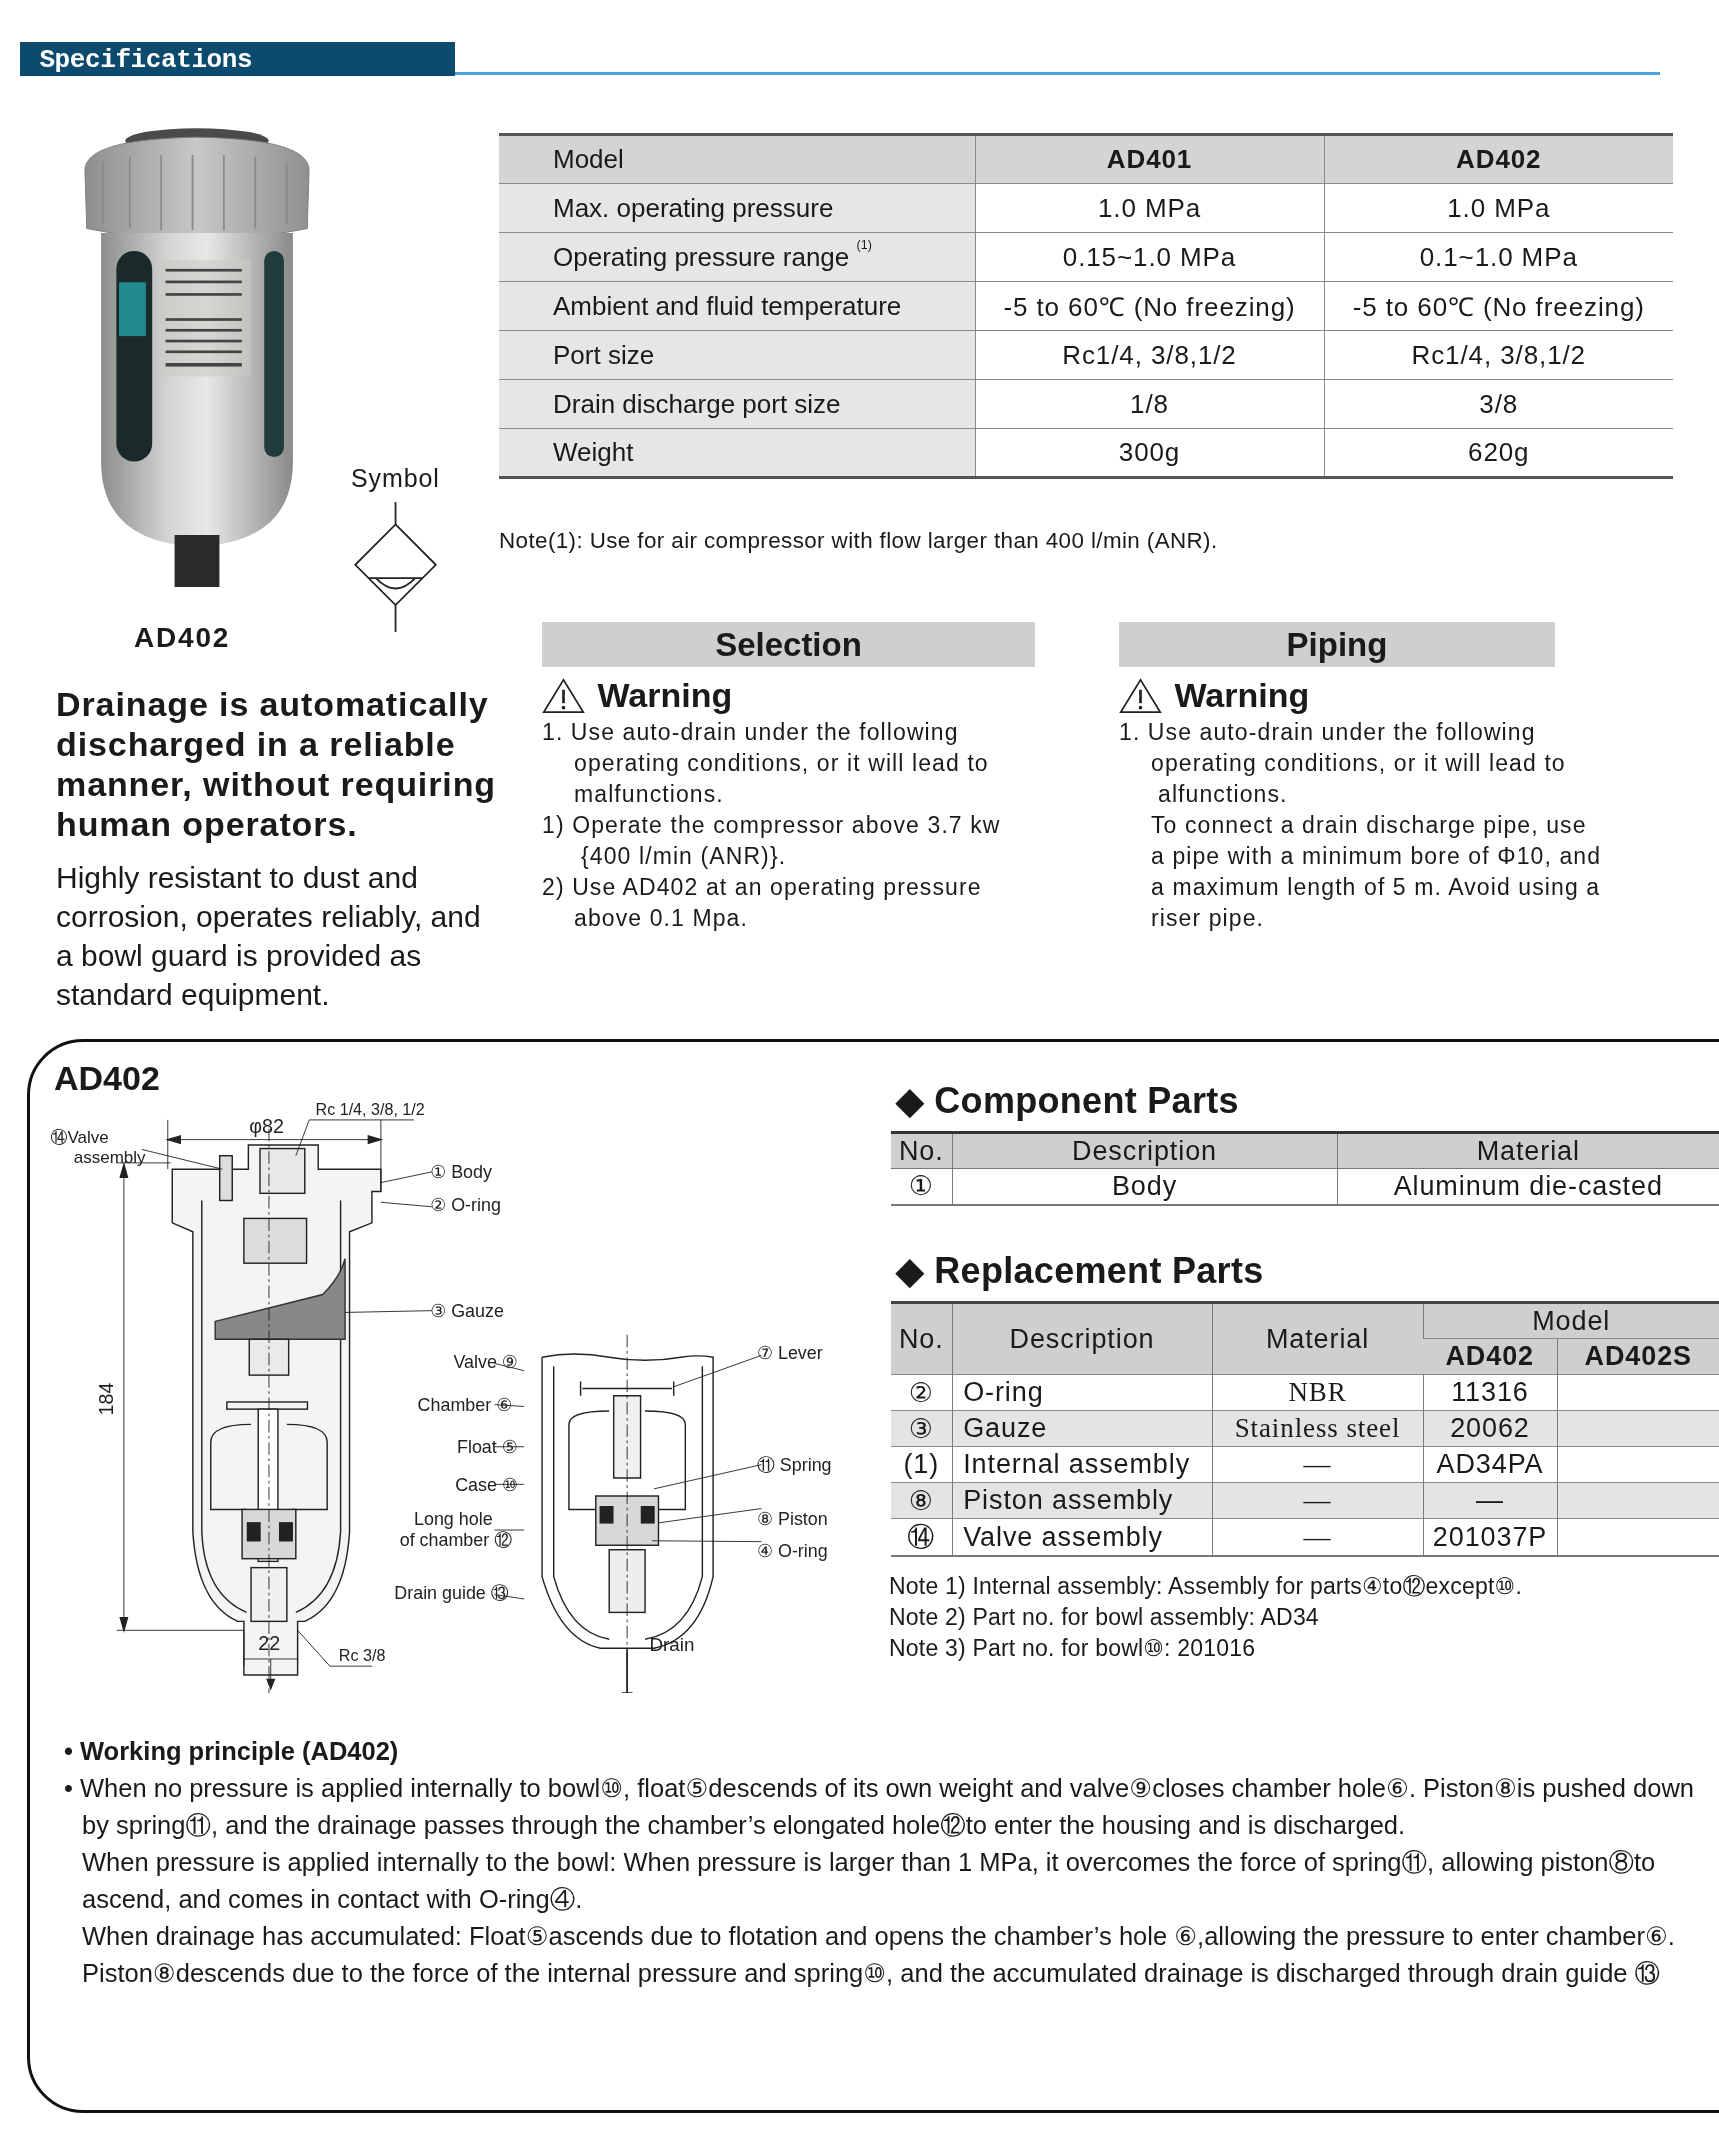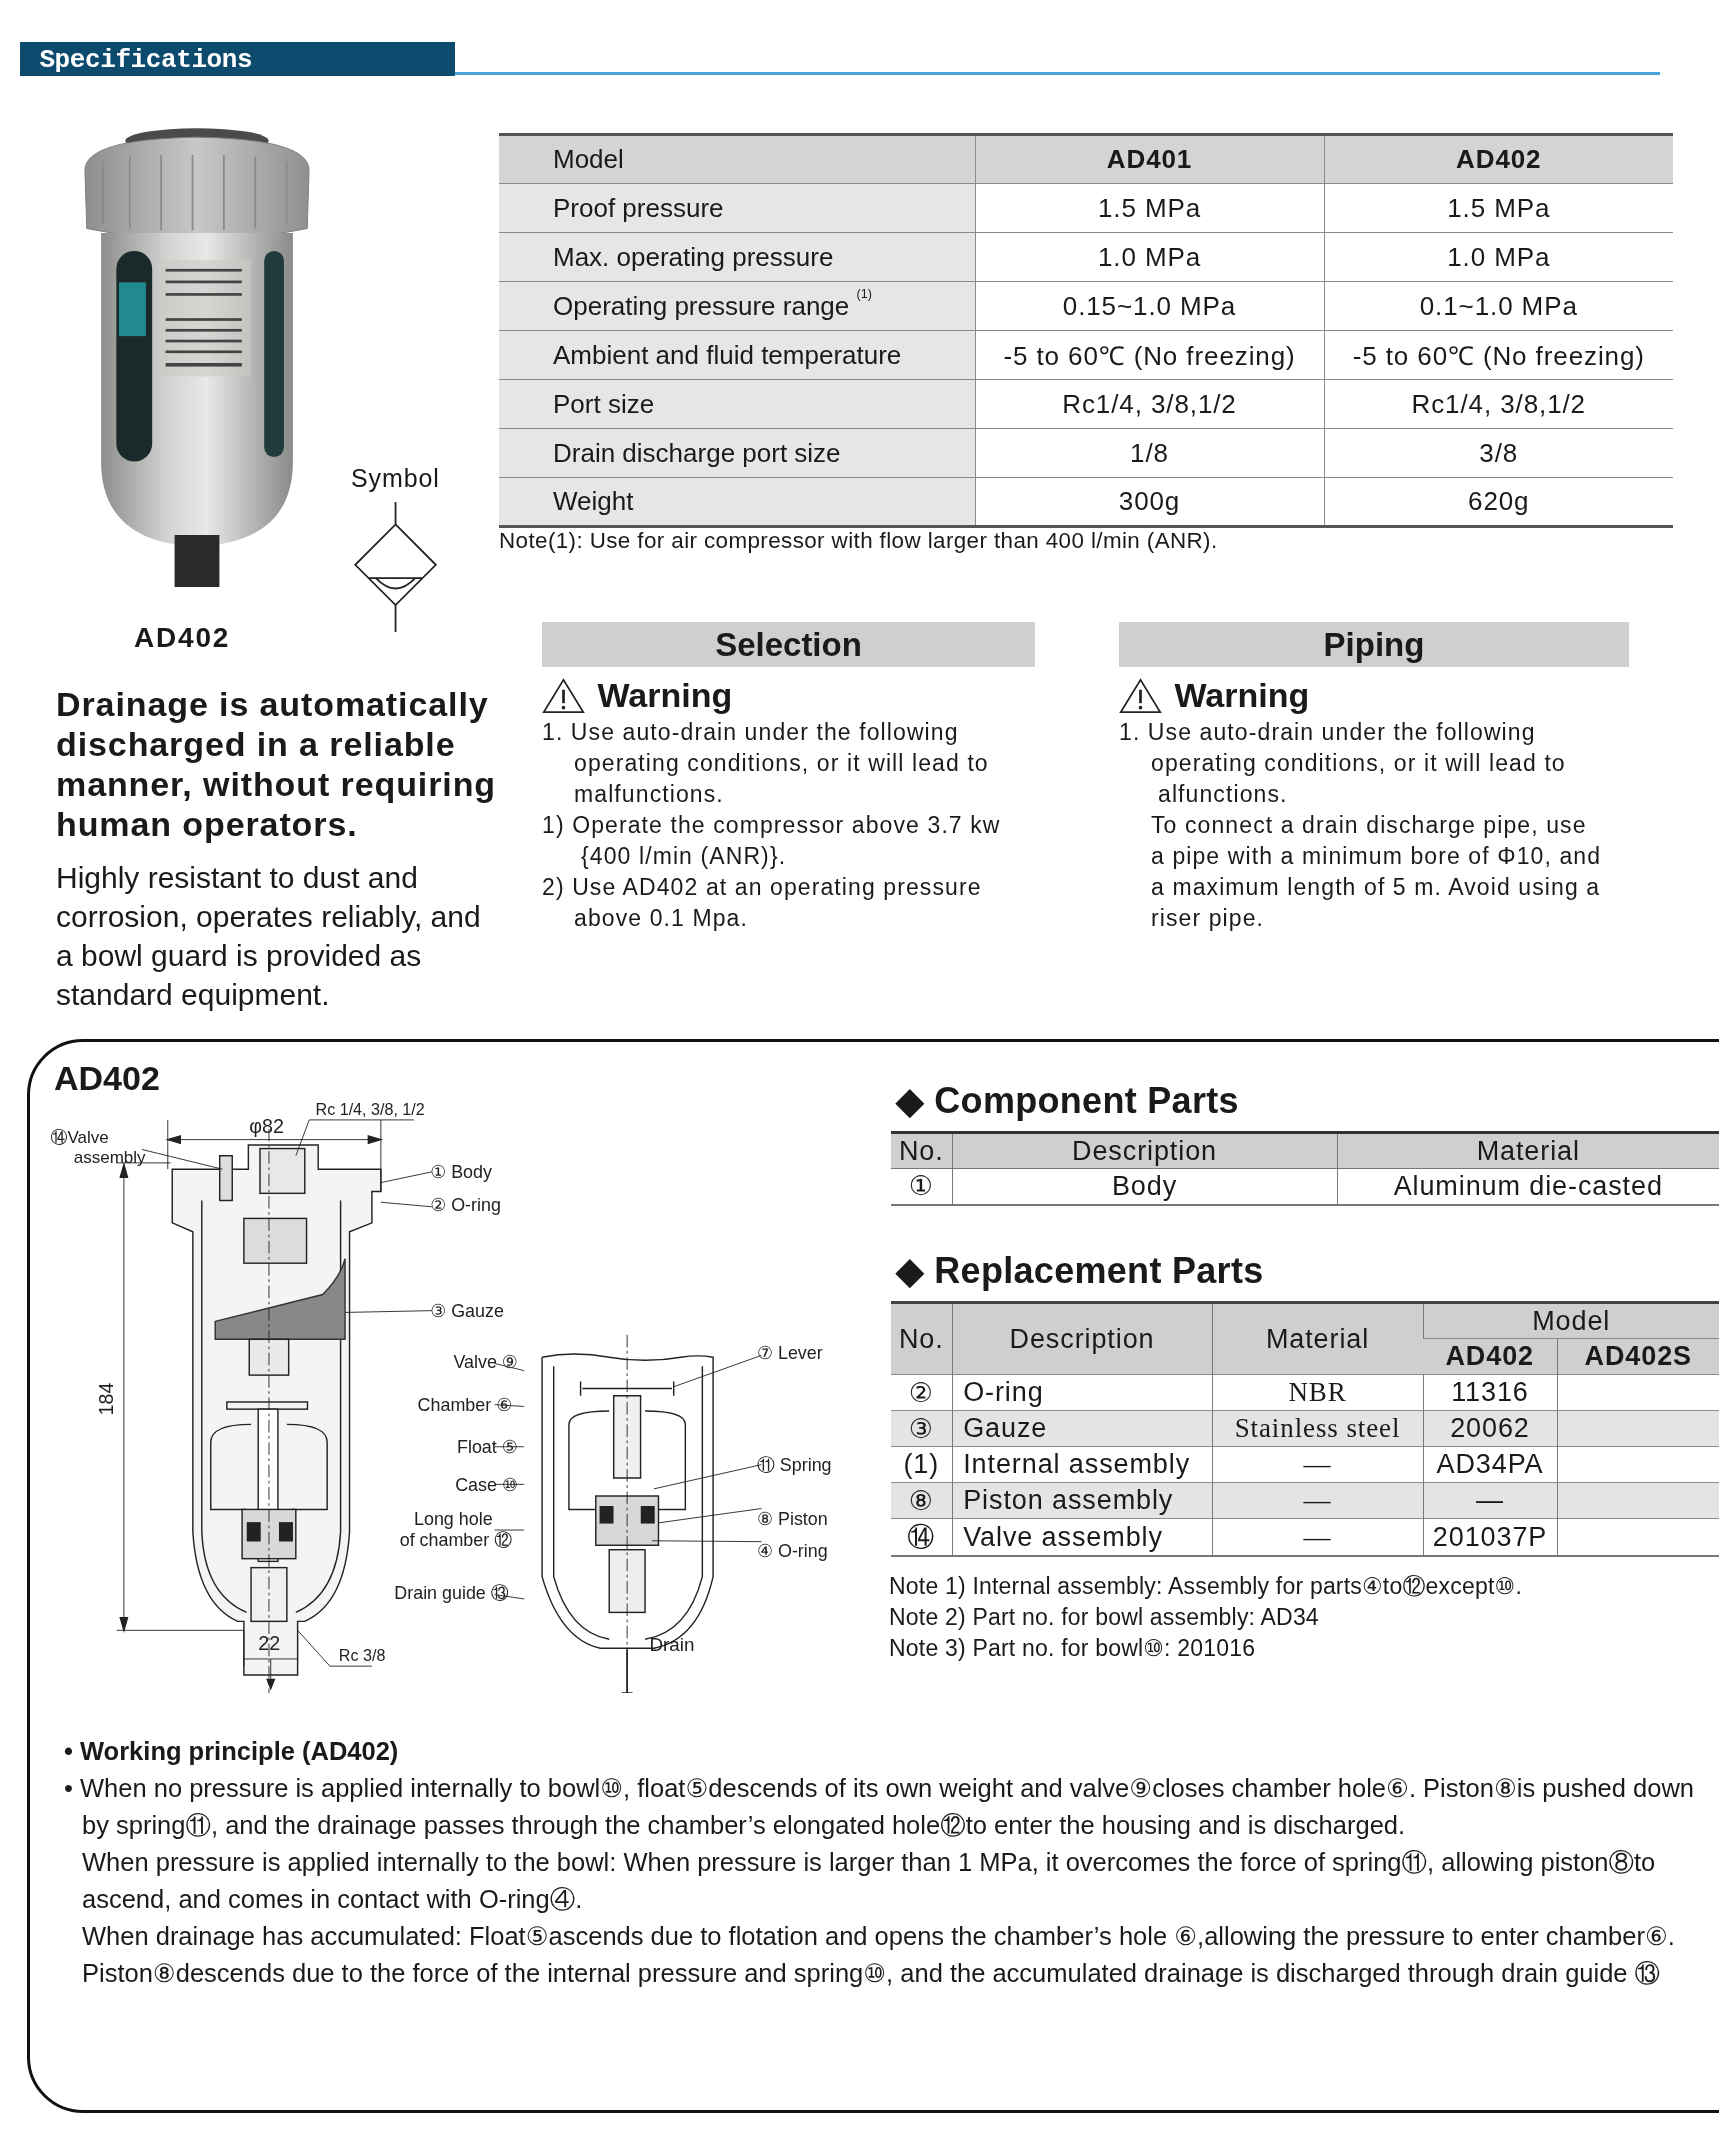--- a/index.html
+++ b/index.html
@@ -125,25 +125,20 @@
 </svg>
 
 <table class="spec">
   <tbody>
       <tr>
     <td class="lbl">Model</td>
     <td class="v v1 hd">AD401</td>
     <td class="v hd">AD402</td>
   </tr>
   <tr>
-    <td class="lbl">Proof pressure</td>
-    <td class="v v1">1.5 MPa</td>
-    <td class="v">1.5 MPa</td>
-  </tr>
-  <tr>
     <td class="lbl">Max. operating pressure</td>
     <td class="v v1">1.0 MPa</td>
     <td class="v">1.0 MPa</td>
   </tr>
   <tr>
     <td class="lbl"><span>Operating pressure range</span> <sup>(1)</sup></td>
     <td class="v v1">0.15~1.0 MPa</td>
     <td class="v">0.1~1.0 MPa</td>
   </tr>
   <tr>
@@ -187,21 +182,21 @@
     <div>1. Use auto-drain under the following</div>
     <div class="ind">operating conditions, or it will lead to</div>
     <div class="ind">malfunctions.</div>
     <div>1) Operate the compressor above 3.7 kw</div>
     <div class="ind2">{400 l/min (ANR)}.</div>
     <div>2) Use AD402 at an operating pressure</div>
     <div class="ind">above 0.1 Mpa.</div>
   </div>
 </div>
 
-<div class="abs sect-bar" style="left:1119px;width:510px;text-align:center;">Piping</div>
+<div class="abs sect-bar" style="left:1119px;width:436px;text-align:center;">Piping</div>
 <div class="abs" style="left:1119px;top:676px;width:502px;">
   <div class="warn-title">
     <svg width="43" height="36" viewBox="0 0 48 40">
         <path d="M24 2 L46 38 L2 38 Z" fill="none" stroke="#222" stroke-width="2"></path>
         <line x1="24" y1="13" x2="24" y2="28" stroke="#222" stroke-width="3"></line>
         <circle cx="24" cy="33" r="2" fill="#222"></circle>
       </svg>
     <span>Warning</span>
   </div>
   <div class="warn-body" style="margin-top:1.8px;">

